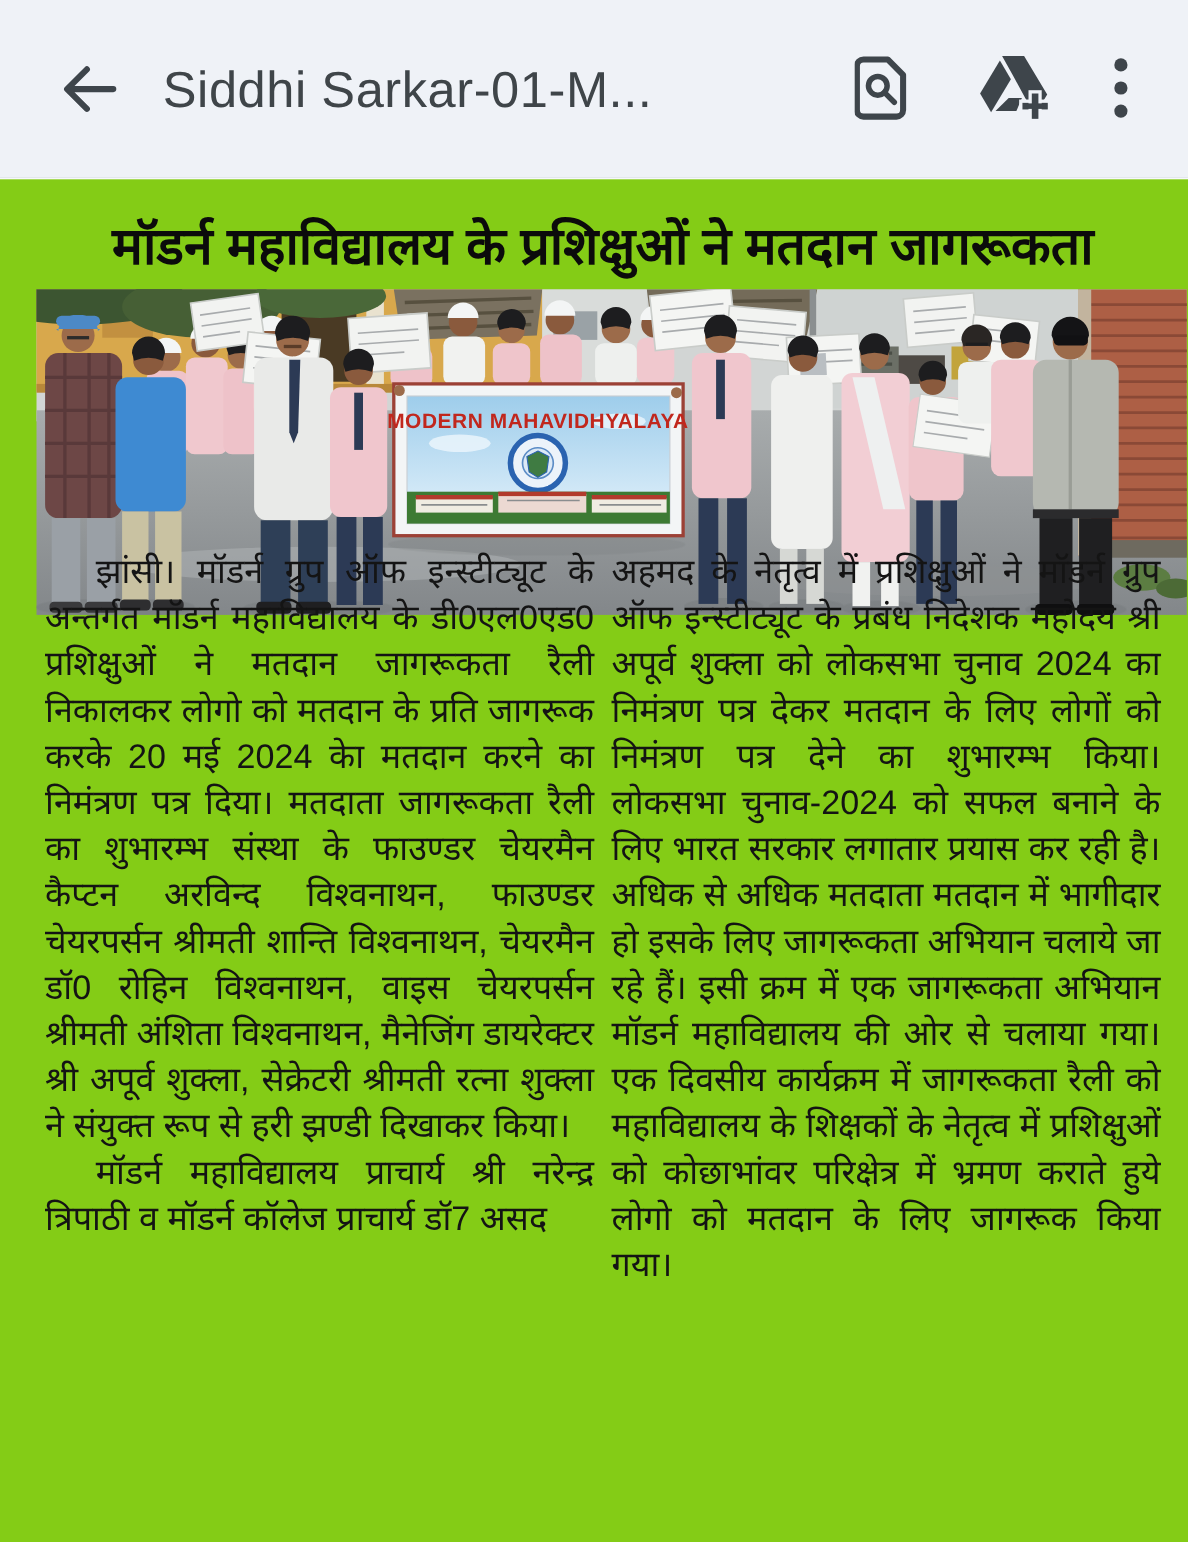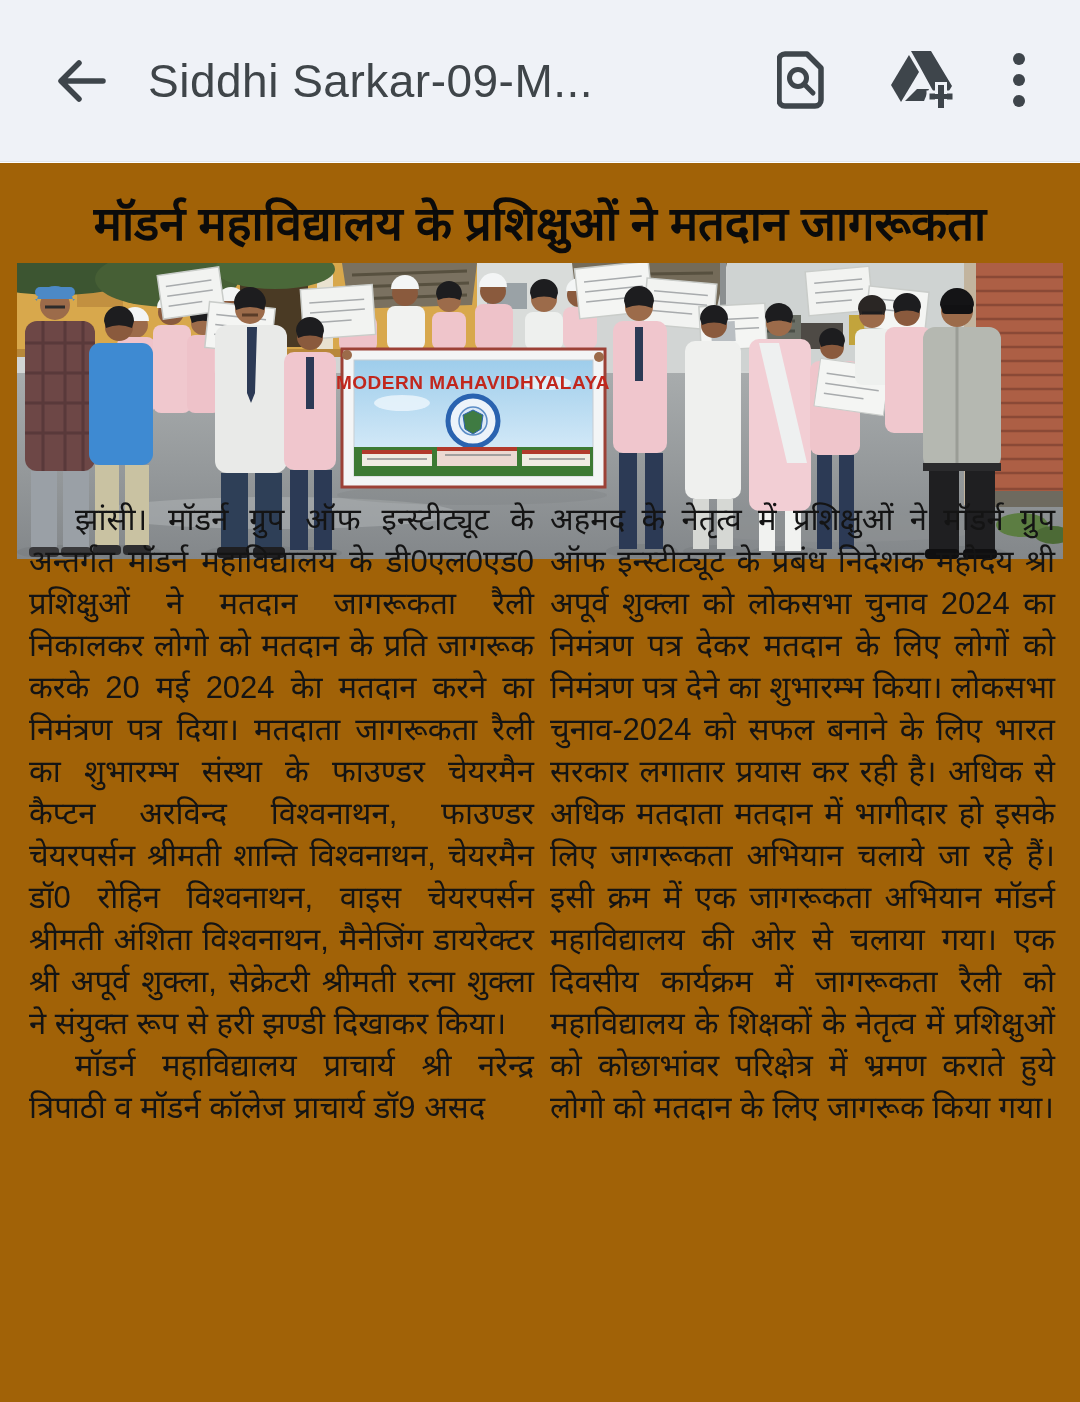--- a/index.html
+++ b/index.html
@@ -13,21 +13,21 @@
   .icon-btn { position:absolute; display:flex; align-items:center; justify-content:center; cursor:pointer; }
   .back-btn { left:38px; top:38px; width:86px; height:86px; }
   .doc-title { position:absolute; left:148px; top:36px; width:600px; height:90px;
     font-size:46px; line-height:90px; color:#3f4549; letter-spacing:0.5px;
     white-space:nowrap; overflow:hidden; }
   .find-btn { left:764px; top:30px; width:76px; height:100px; }
   .drive-btn { left:880px; top:30px; width:86px; height:100px; }
   .more-btn { left:988px; top:30px; width:62px; height:100px; }
 
   
-  .page { position:absolute; top:163px; left:0; width:1080px; height:1239px; background:#a16207; }
+  .page { position:absolute; top:163px; left:0; width:1080px; height:1239px; background:#84cc16;padding-left:16px; }
   .headline { margin-top:30px; text-align:center; font-weight:700;
     font-size:47px; line-height:61px; color:#0b0b0b; }
   .photo-wrap { margin:9px 17px 0 17px; width:1046px; height:216px; }
   .photo-wrap svg { display:block; }
   .article { margin:20px 25px 0 25px; display:flex; gap:16px;
     font-size:31px; line-height:42px; color:#141414; text-align:justify;justify-content:flex-end; }
   .col { width:505px; }
   .col p { margin:0; }
   .col p.indent { text-indent:46px; }
 </style>
@@ -35,21 +35,21 @@
 <body>
 
 <div class="stage">
 
   <div class="appbar">
     <div class="icon-btn back-btn">
       <svg width="56" height="56" viewBox="0 0 56 56">
         <path d="M50 28 H10 M26 10 L8 28 L26 46" fill="none" stroke="#3e454b" stroke-width="5.5" stroke-linecap="round" stroke-linejoin="round"></path>
       </svg>
     </div>
-    <div class="doc-title">Siddhi Sarkar-09-M...</div>
+    <div class="doc-title">Siddhi Sarkar-01-M...</div>
 
     <div class="icon-btn find-btn">
       <svg width="50" height="60" viewBox="0 0 50 60">
         <path d="M8 4 H30 L44 18 V50 a6 6 0 0 1 -6 6 H8 a6 6 0 0 1 -6 -6 V10 a6 6 0 0 1 6 -6 Z" fill="none" stroke="#3e454b" stroke-width="5.5" stroke-linejoin="round"></path>
         <circle cx="21" cy="28" r="8.5" fill="none" stroke="#3e454b" stroke-width="5"></circle>
         <path d="M27 34 L36 43" stroke="#3e454b" stroke-width="5" stroke-linecap="round"></path>
       </svg>
     </div>
 
     <div class="icon-btn drive-btn">
@@ -369,21 +369,21 @@
             <rect x="908" y="286" width="34" height="10" rx="4" fill="#0f0f10"></rect>
               <rect x="946" y="286" width="34" height="10" rx="4" fill="#0f0f10"></rect>
           </g>
         </g>
       </svg>
     </div>
 
     <div class="article">
       <div class="col">
         <p class="indent">झांसी। मॉडर्न ग्रुप ऑफ इन्स्टीट्यूट के अन्तर्गत मॉडर्न महाविद्यालय के डी0एल0एड0 प्रशिक्षुओं ने मतदान जागरूकता रैली निकालकर लोगो को मतदान के प्रति जागरूक करके 20 मई 2024 केा मतदान करने का निमंत्रण पत्र दिया। मतदाता जागरूकता रैली का शुभारम्भ संस्था के फाउण्डर चेयरमैन कैप्टन अरविन्द विश्वनाथन, फाउण्डर चेयरपर्सन श्रीमती शान्ति विश्वनाथन, चेयरमैन डॉ0 रोहिन विश्वनाथन, वाइस चेयरपर्सन श्रीमती अंशिता विश्वनाथन, मैनेजिंग डायरेक्टर श्री अपूर्व शुक्ला, सेक्रेटरी श्रीमती रत्ना शुक्ला ने संयुक्त रूप से हरी झण्डी दिखाकर किया।</p>
-        <p class="indent">मॉडर्न महाविद्यालय प्राचार्य श्री नरेन्द्र त्रिपाठी व मॉडर्न कॉलेज प्राचार्य डॉ9 असद</p>
+        <p class="indent">मॉडर्न महाविद्यालय प्राचार्य श्री नरेन्द्र त्रिपाठी व मॉडर्न कॉलेज प्राचार्य डॉ7 असद</p>
       </div>
       <div class="col">
         <p>अहमद के नेतृत्व में प्रशिक्षुओं ने मॉडर्न ग्रुप ऑफ इन्स्टीट्यूट के प्रबंध निदेशक महोदय श्री अपूर्व शुक्ला को लोकसभा चुनाव 2024 का निमंत्रण पत्र देकर मतदान के लिए लोगों को निमंत्रण पत्र देने का शुभारम्भ किया। लोकसभा चुनाव-2024 को सफल बनाने के लिए भारत सरकार लगातार प्रयास कर रही है। अधिक से अधिक मतदाता मतदान में भागीदार हो इसके लिए जागरूकता अभियान चलाये जा रहे हैं। इसी क्रम में एक जागरूकता  अभियान मॉडर्न महाविद्यालय की ओर से चलाया गया। एक दिवसीय कार्यक्रम में जागरूकता रैली को महाविद्यालय के शिक्षकों के नेतृत्व में प्रशिक्षुओं को कोछाभांवर परिक्षेत्र में भ्रमण कराते हुये लोगो को मतदान के लिए जागरूक किया गया।</p>
       </div>
     </div>
 
   </div>
 </div>
 
 </body></html>

